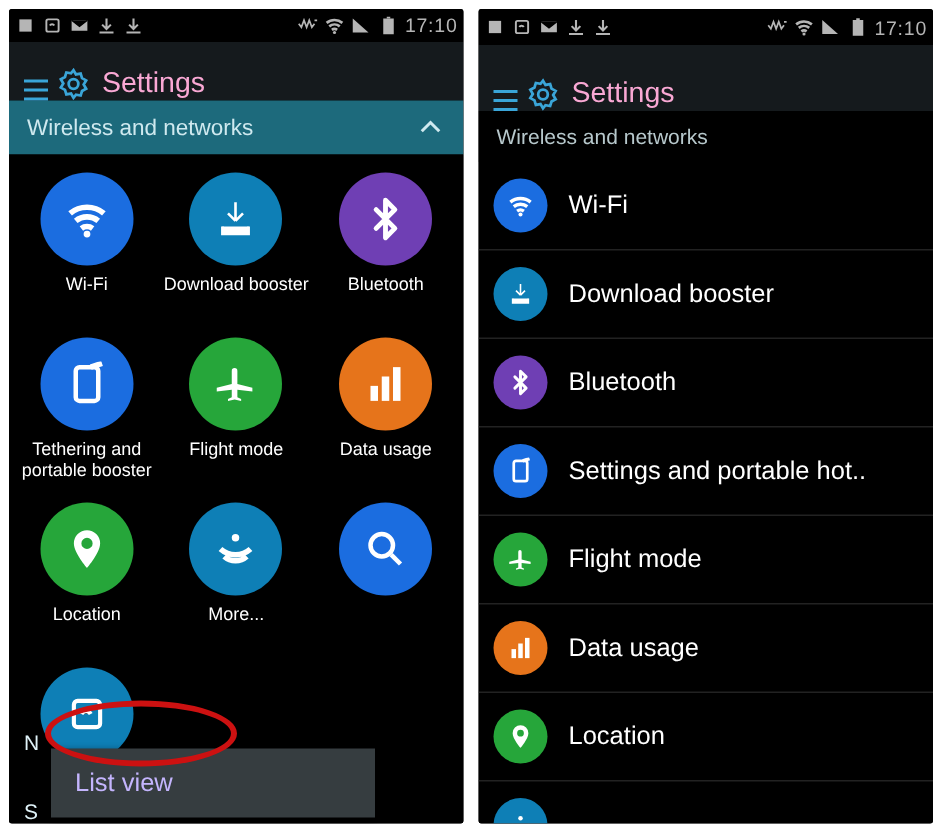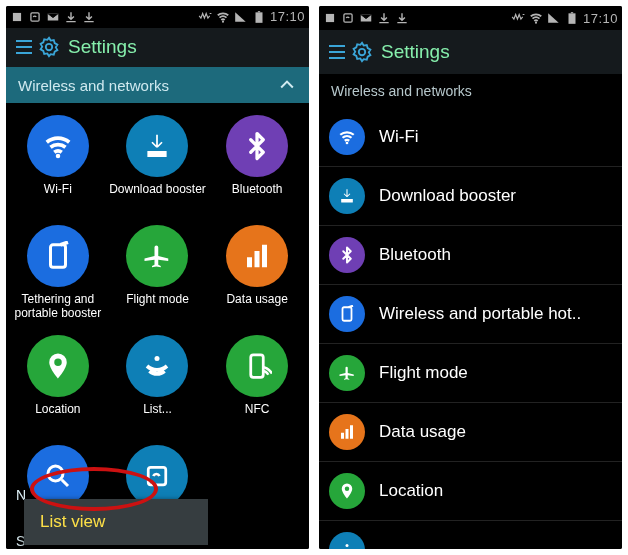--- a/index.html
+++ b/index.html
@@ -5,41 +5,41 @@
   *{margin:0;padding:0;box-sizing:border-box;font-family:Arial,Helvetica,sans-serif}
   body{background:#fff;width:628px;height:555px;display:flex;gap:10px;padding:6px}
   .phone{flex:1;background:#000;display:flex;flex-direction:column;overflow:hidden;position:relative;border-radius:2px}
   
   .statusbar{height:24px;background:#000;display:flex;align-items:center;color:#b5b5b5;font-size:11px;padding:0 4px}
   .statusbar .left{display:flex;gap:4px;align-items:center}
   .statusbar .right{margin-left:auto;display:flex;gap:4px;align-items:center}
   .sb-icon{width:14px;height:14px;display:inline-flex;align-items:center;justify-content:center;font-size:11px}
   .clock{font-size:13px;letter-spacing:.5px}
   
-  .app-header{height:44px;background:#151a1d;display:flex;align-items:center;padding:0 10px;color:#86efac}
+  .app-header{height:44px;background:#151a1d;display:flex;align-items:flex-end;padding:0 10px;color:#f9a8d4}
   .drawer{display:inline-block;width:16px;height:14px;border-top:2px solid #3aa5d8;border-bottom:2px solid #3aa5d8;position:relative}
   .drawer::before{content:"";position:absolute;left:0;right:0;top:4px;border-top:2px solid #3aa5d8}
   .header-title{font-size:19px;margin-left:8px}
   .gear{width:22px;height:22px;color:#3aa5d8;margin-left:6px}
   
   .section{height:40px;background:#1d6a7c;color:#cfe9ef;display:flex;align-items:center;padding:0 12px;font-size:15px}
   .chevron{margin-left:auto}
   
   .grid{flex:1;background:#000;padding:6px 2px 0 2px;display:grid;grid-template-columns:repeat(3,1fr);grid-auto-rows:110px;color:#fff}
   .cell{display:flex;flex-direction:column;align-items:center;justify-content:flex-start;text-align:center;font-size:12px;padding-top:6px}
   .circle{width:62px;height:62px;border-radius:50%;display:flex;align-items:center;justify-content:center;margin-bottom:6px}
   .circle svg{width:30px;height:30px;color:#fff}
   .c-blue{background:#1b6de0}
   .c-teal{background:#0e7fb6}
   .c-purple{background:#6f3fb4}
   .c-green{background:#26a63a}
   .c-orange{background:#e6741b}
   .glabel{line-height:1.15}
   
-  .popup{position:absolute;left:18px;bottom:4px;width:184px;background:#363d40;color:#fde047;box-shadow:0 2px 6px rgba(0,0,0,.8);z-index:5}
+  .popup{position:absolute;left:28px;bottom:4px;width:216px;background:#363d40;color:#c4b5fd;box-shadow:0 2px 6px rgba(0,0,0,.8);z-index:5}
   .popup-item{padding:13px 16px;font-size:17px;border-bottom:1px solid #262b2d}
   .popup-item:last-child{border-bottom:none}
   .red-ring{position:absolute;left:24px;bottom:38px;width:128px;height:44px;border:4px solid #c11;border-radius:50%;pointer-events:none;z-index:6}
   .peek-letters{position:absolute;left:10px;bottom:0;color:#dff2f8;font-size:14px}
   
   .listview{flex:1;background:#000;overflow:hidden}
   .section-list{height:34px;color:#b7c8cc;font-size:14px;display:flex;align-items:center;padding:0 12px;background:#000}
   .li{display:flex;align-items:center;height:59px;border-bottom:1px solid #222;color:#fff;font-size:17px;padding:0 10px}
   .li .sm-circle{width:36px;height:36px;border-radius:50%;display:flex;align-items:center;justify-content:center;margin-right:14px}
   .li .sm-circle svg{width:18px;height:18px;color:#fff}
@@ -245,29 +245,21 @@
           </svg>
         </div>
         <div class="glabel">Location</div>
       </div>
     <div class="cell">
         <div class="circle c-teal">
           <svg viewBox="0 0 24 24">
             <use href="#i-more"></use>
           </svg>
         </div>
-        <div class="glabel">List...</div>
-      </div>
-    <div class="cell">
-        <div class="circle c-green">
-          <svg viewBox="0 0 24 24">
-            <use href="#i-nfc"></use>
-          </svg>
-        </div>
-        <div class="glabel">NFC</div>
+        <div class="glabel">More...</div>
       </div>
     <div class="cell">
         <div class="circle c-blue">
           <svg viewBox="0 0 24 24">
             <use href="#i-search"></use>
           </svg>
         </div>
       </div>
     <div class="cell">
         <div class="circle c-teal">
@@ -375,21 +367,21 @@
           </svg>
         </div>
         <span>Bluetooth</span>
       </div>
     <div class="li">
         <div class="sm-circle c-blue">
           <svg viewBox="0 0 24 24">
             <use href="#i-tether"></use>
           </svg>
         </div>
-        <span>Wireless and portable hot..</span>
+        <span>Settings and portable hot..</span>
       </div>
     <div class="li">
         <div class="sm-circle c-green">
           <svg viewBox="0 0 24 24">
             <use href="#i-plane"></use>
           </svg>
         </div>
         <span>Flight mode</span>
       </div>
     <div class="li">

